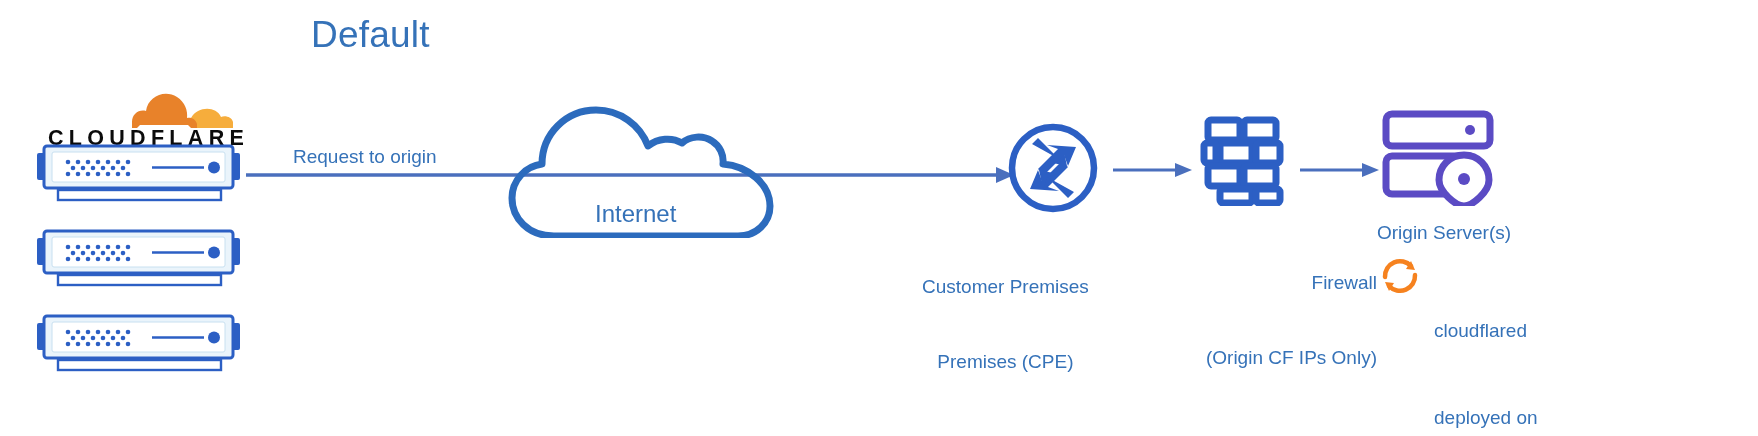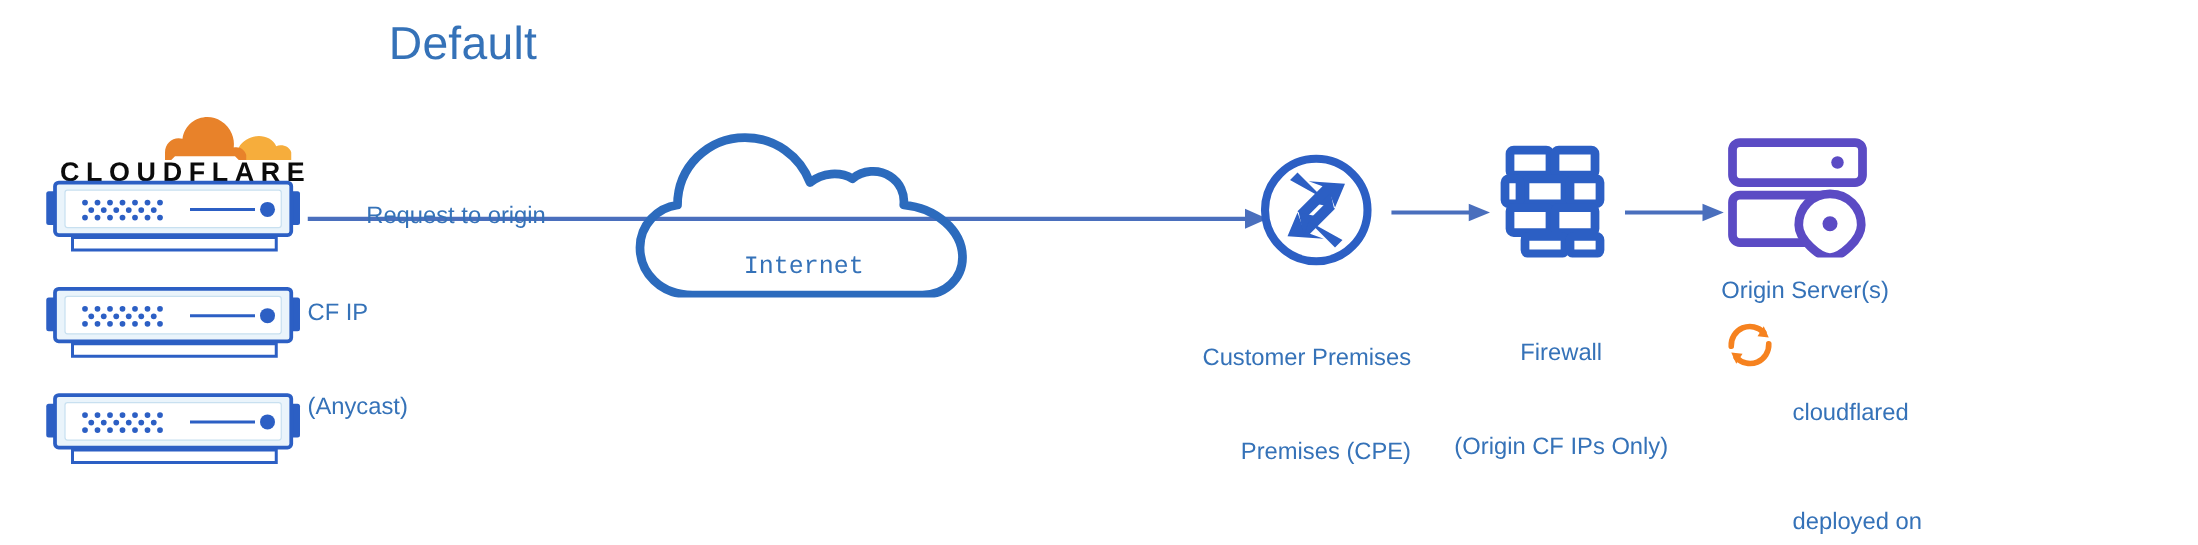--- a/index.html
+++ b/index.html
@@ -57,25 +57,25 @@
   .srv-2 { left: 36px; top: 228px; }
   .srv-3 { left: 36px; top: 313px; }
 
   
   .lbl {
     color: #3572b8;
     font-size: 19px;
     line-height: 25px;
     white-space: pre;
   }
-  .lbl-request { left: 293px; top: 144px; margin-top: 16px; }
+  .lbl-request { left: 293px; top: 144px; }
   .lbl-cfip    { left: 246px; top: 188px; }
-  .lbl-internet{ left: 595px; top: 201px; font-size: 20px; font-family: Liberation Mono, monospace; }
-  .lbl-cpe     { left: 962px; top: 224px; text-align: right; }
-  .lbl-fw      { left: 1151px; top: 220px; text-align: center; width: 196px;}
+  .lbl-internet{ left: 595px; top: 201px; font-size: 24px; }
+  .lbl-cpe     { left: 922px; top: 224px; text-align: center; }
+  .lbl-fw      { left: 1181px; top: 220px; text-align: right; width: 196px;}
   .lbl-origin  { left: 1377px; top: 220px; }
   .lbl-cfd     { left: 1434px; top: 258px; line-height: 29px; font-size: 19px;}
 
   
   .arrowline { }
 
   
   .cpe-icon    { left: 1007px; top: 122px; width: 92px; height: 92px; }
   .fw-icon     { left: 1196px; top: 114px; width: 92px; height: 92px; }
   .origin-icon { left: 1382px; top: 108px; width: 120px; height: 98px; }
@@ -205,24 +205,20 @@
   </div>
 
   <div class="abs arrowline" style="left:246px; top:160px; width:770px; height:30px;">
     <svg width="770" height="30" viewBox="0 0 770 30">
       <line x1="0" y1="15" x2="752" y2="15" stroke="#4a6fbd" stroke-width="3.4"></line>
       <path d="M750 7 L768 15 L750 23 Z" fill="#4a6fbd"></path>
     </svg>
   </div>
 
   <div class="abs lbl lbl-request">Request to origin</div>
-  <div class="abs lbl lbl-cfip">
-    <div>CF IP</div>
-    <div>(Anycast)</div>
-  </div>
 
   <div class="abs cloud-icon">
     <svg width="272" height="150" viewBox="0 0 272 150">
       <path d="M46 148
                C20 148 4 130 4 110
                C4 92 18 78 34 76
                C34 46 58 22 88 22
                C112 22 132 37 140 58
                C150 50 164 49 174 55
                C182 48 195 47 204 53

